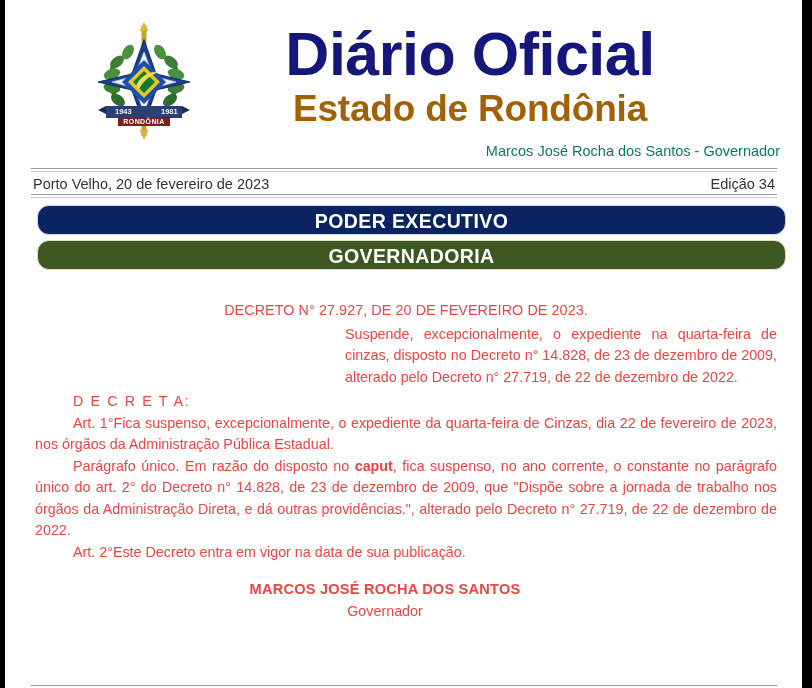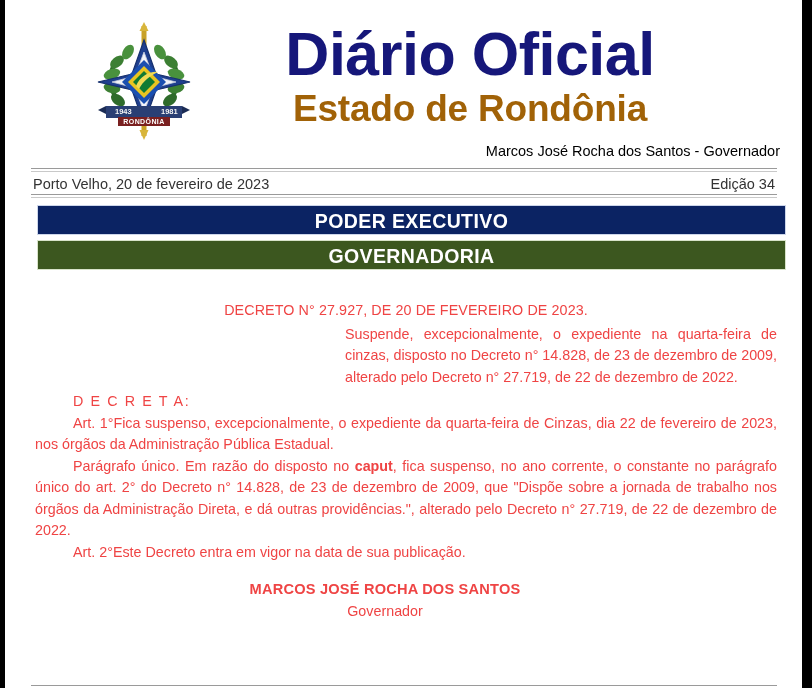--- a/index.html
+++ b/index.html
@@ -69,21 +69,21 @@
     letter-spacing: -0.2px;
     white-space: nowrap;
   }
 
   
   .gov-line {
     position: absolute;
     right: 22px;
     top: 143px;
     font-size: 14.5px;
-    color: #000000;
+    color: #0f766e;
     white-space: nowrap;
   }
 
   
   .rules-wrap {
     position: absolute;
     left: 26px;
     top: 168px;
     width: 746px;
   }
@@ -117,20 +117,21 @@
   .banner {
     height: 30px;
     line-height: 30px;
     text-align: center;
     color: #ffffff;
     font-weight: bold;
     font-size: 19.5px;
     letter-spacing: 0.4px;
     margin-bottom: 5px;
     box-sizing: border-box;
+    border-radius: 12px;
   }
   .banner.blue  { background: #0b2363; border: 1px solid #cdd6ea; }
   .banner.gold  { background: #c19305; border: 1px solid #f2e3a8; color: #fffdf2; }
   .banner.green { background: #3c571f; border: 1px solid #d8e3c9; }
 
   
   .doc-body {
     position: absolute;
     left: 30px;
     top: 300px;

